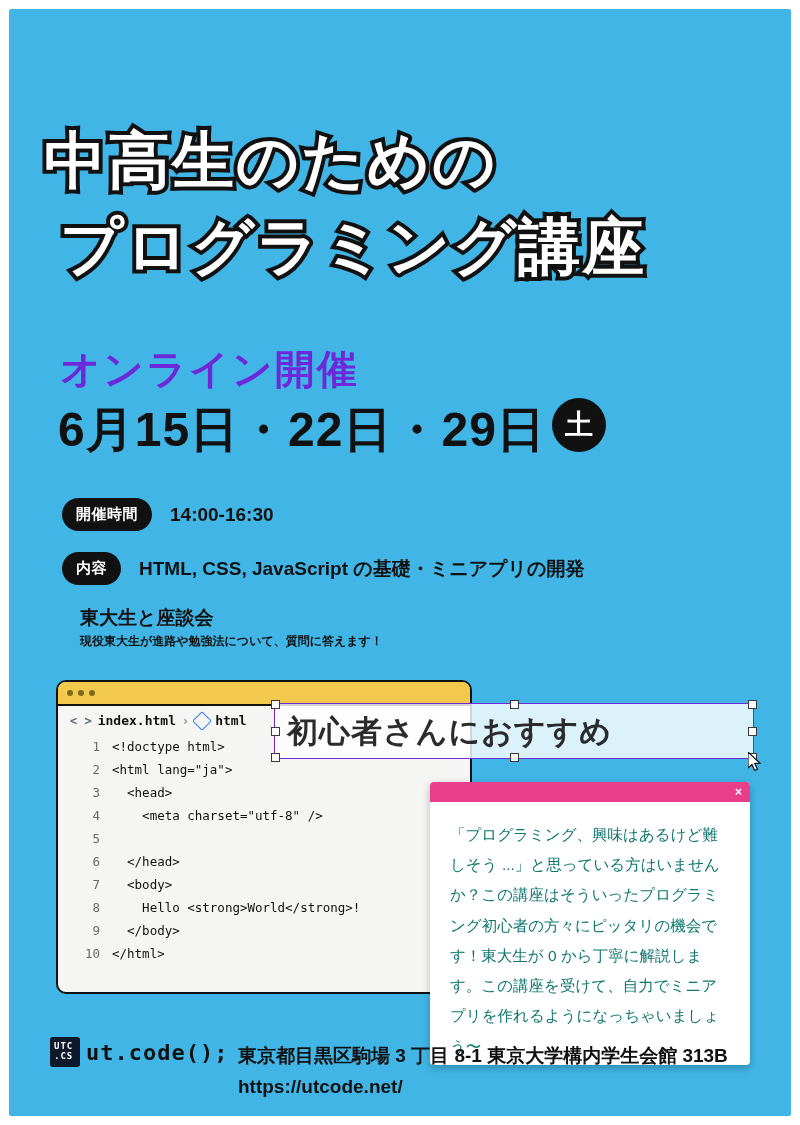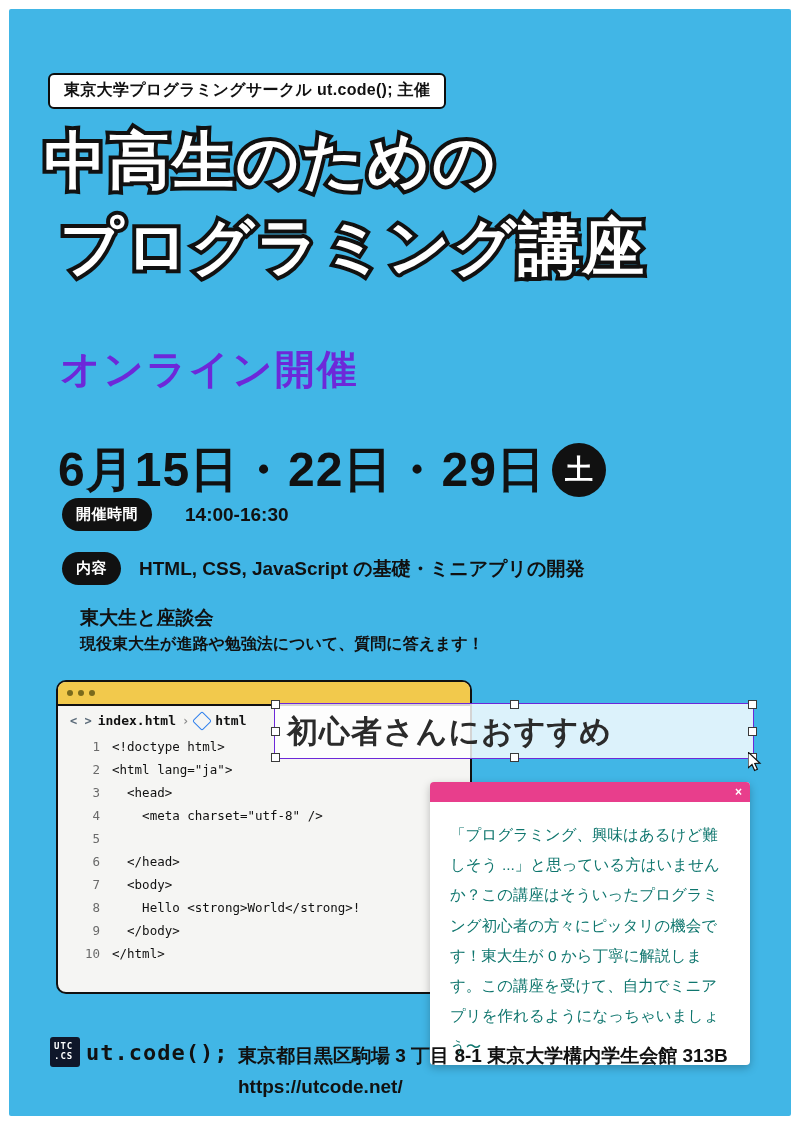--- a/index.html
+++ b/index.html
@@ -74,23 +74,21 @@
     color: #6d28d9;
     letter-spacing: 2px;
     white-space: nowrap;
   }
 
   .dates {
     position: absolute;
     left: 58px;
     top: 398px;
     display: flex;
-    align-items: center;
     gap: 0px;
-    margin-top: 40px;
   }
   .dates .d {
     font-size: 48px;
     font-weight: bold;
     color: #111111;
     letter-spacing: 1px;
     white-space: nowrap;
   }
   .day-badge {
     display: inline-flex;
@@ -136,29 +134,29 @@
     margin-left: 18px;
   }
   .info-value-sub .main {
     font-size: 19px;
     font-weight: bold;
     color: #111111;
     display: block;
     line-height: 1.3;
   }
   .info-value-sub .sub {
-    font-size: 16px;
+    font-size: 12px;
     font-weight: bold;
     color: #111111;
     display: block;
     line-height: 1.4;
     margin-top: 2px;
   }
 
-  #row-time { left: 62px; top: 498px; gap: 15px; }
+  #row-time { left: 62px; top: 498px; }
   #row-content { left: 62px; top: 552px; }
   #row-subevent { left: 62px; top: 606px; }
 
   
   .code-window {
     position: absolute;
     left: 56px;
     top: 680px;
     width: 412px;
     height: 310px;
@@ -341,21 +339,20 @@
     color: #111111;
     line-height: 1.65;
   }
 </style>
 </head>
 <body>
 
 <div class="poster">
   <div class="bg"></div>
 
-  <div class="host-pill">東京大学プログラミングサークル ut.code(); 主催</div>
 
   <div class="title-block">
     <div class="title-line l1">中高生のための</div>
     <div class="title-line l2">プログラミング講座</div>
   </div>
 
   <div class="subtitle">オンライン開催</div>
 
   <div class="dates">
     <span class="d">6月15日・22日・29日</span>

